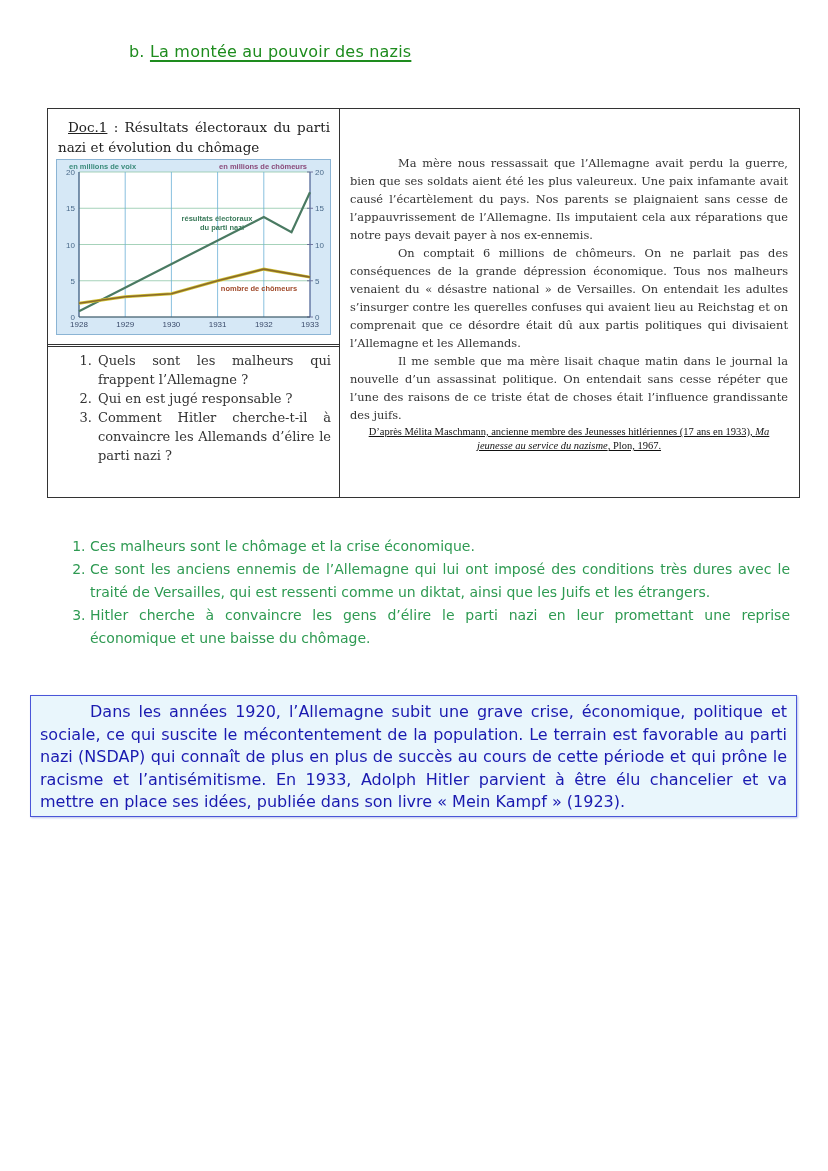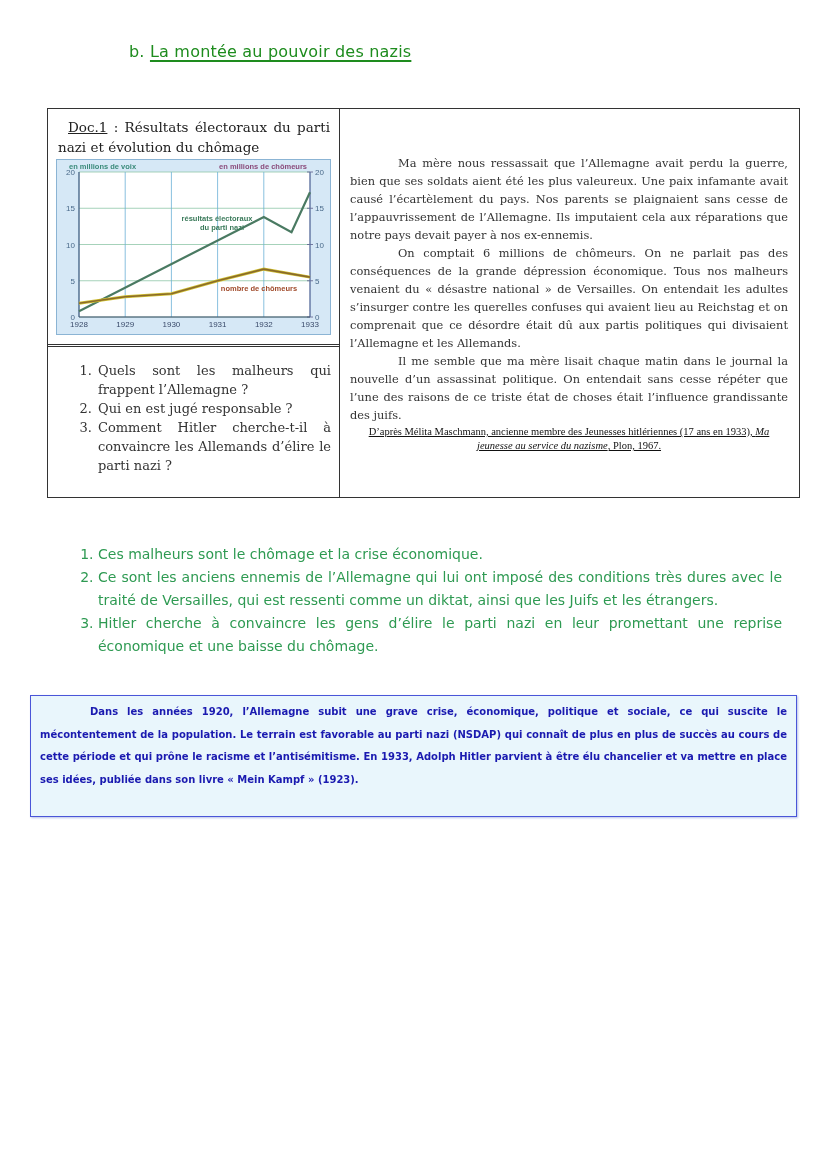--- a/index.html
+++ b/index.html
@@ -12,36 +12,36 @@
   .col-left { position: absolute; left: 0; top: 0; width: 292px; height: 100%; border-right: 1.5px solid #333; box-sizing: border-box; }
   .doc1 { position: absolute; left: 0; top: 0; width: 100%; height: 238px; border-bottom: 3px double #333; box-sizing: border-box; }
   .doc-title { font-family: "DejaVu Serif", serif; font-size: 13.5px; color: #222; line-height: 20px; }
   .doc1 .doc-title { position: absolute; left: 10px; top: 8px; width: 272px; text-align: justify; }
   .u1 { text-decoration: underline; margin-left: 10px; }
 
   .chart { position: absolute; left: 8px; top: 50px; width: 275px; height: 176px; background: #d6e8f6; border: 1px solid #8bb4d4; box-sizing: border-box; }
   .chart svg { position: absolute; left: 0; top: 0; }
 
   .questions { position: absolute; left: 0; top: 240px; width: 100%; }
-  .questions ol { margin: 12px 8px 0 22px; padding-left: 26px; font-family: "DejaVu Serif", serif; font-size: 13px; color: #333; line-height: 19px; }
+  .questions ol { margin: 2px 8px 0 22px; padding-left: 26px; font-family: "DejaVu Serif", serif; font-size: 13px; color: #333; line-height: 19px; }
   .questions li { text-align: justify; padding-left: 2px; }
 
   .col-right { position: absolute; left: 292px; top: 0; width: 461px; height: 100%; }
   .doc2-title { position: absolute; left: 10px; top: 8px; }
   .doc2-body { position: absolute; left: 10px; top: 45px; width: 438px; font-family: "DejaVu Serif", serif; font-size: 11.4px; color: #333; line-height: 18px; text-align: justify; }
   .doc2-body p { margin: 0; }
   .doc2-body p.ind { text-indent: 48px; }
   .source { font-family: "Liberation Serif", serif; font-size: 10.5px; color: #111; text-align: center; line-height: 14px; margin-top: 1px; text-decoration: underline; }
   .source i { font-style: italic; }
 
   .answers { position: absolute; left: 60px; top: 535px; width: 730px; font-family: "DejaVu Sans", sans-serif; font-size: 14px; color: #2e9a52; line-height: 23px; }
-  .answers ol { margin: 8px; padding-left: 30px; }
+  .answers ol { margin: 0; padding-left: 30px; }
   .answers li { text-align: justify; }
 
-  .summary { position: absolute; left: 30px; top: 695px; width: 767px; height: 122px; background: #e9f6fc; border: 1.5px solid #4a55d8; box-sizing: border-box; padding: 5px 9px; font-family: "DejaVu Sans", sans-serif; font-weight: bold; font-size: 10px; color: #1a1ab0; line-height: 22.5px; text-align: justify; text-indent: 50px; box-shadow: 1px 1px 2px #b8c2ea; }
+  .summary { position: absolute; left: 30px; top: 695px; width: 767px; height: 122px; background: #e9f6fc; border: 1.5px solid #4a55d8; box-sizing: border-box; padding: 5px 9px; font-family: "DejaVu Sans", sans-serif; font-weight: normal; font-size: 16px; color: #1a1ab0; line-height: 22.5px; text-align: justify; text-indent: 50px; box-shadow: 1px 1px 2px #b8c2ea; }
 </style>
 </head>
 <body>
 
 <div class="title">
   <span>b.</span>
   <span class="u">La montée au pouvoir des nazis</span>
 </div>
 
 <div class="docs">

